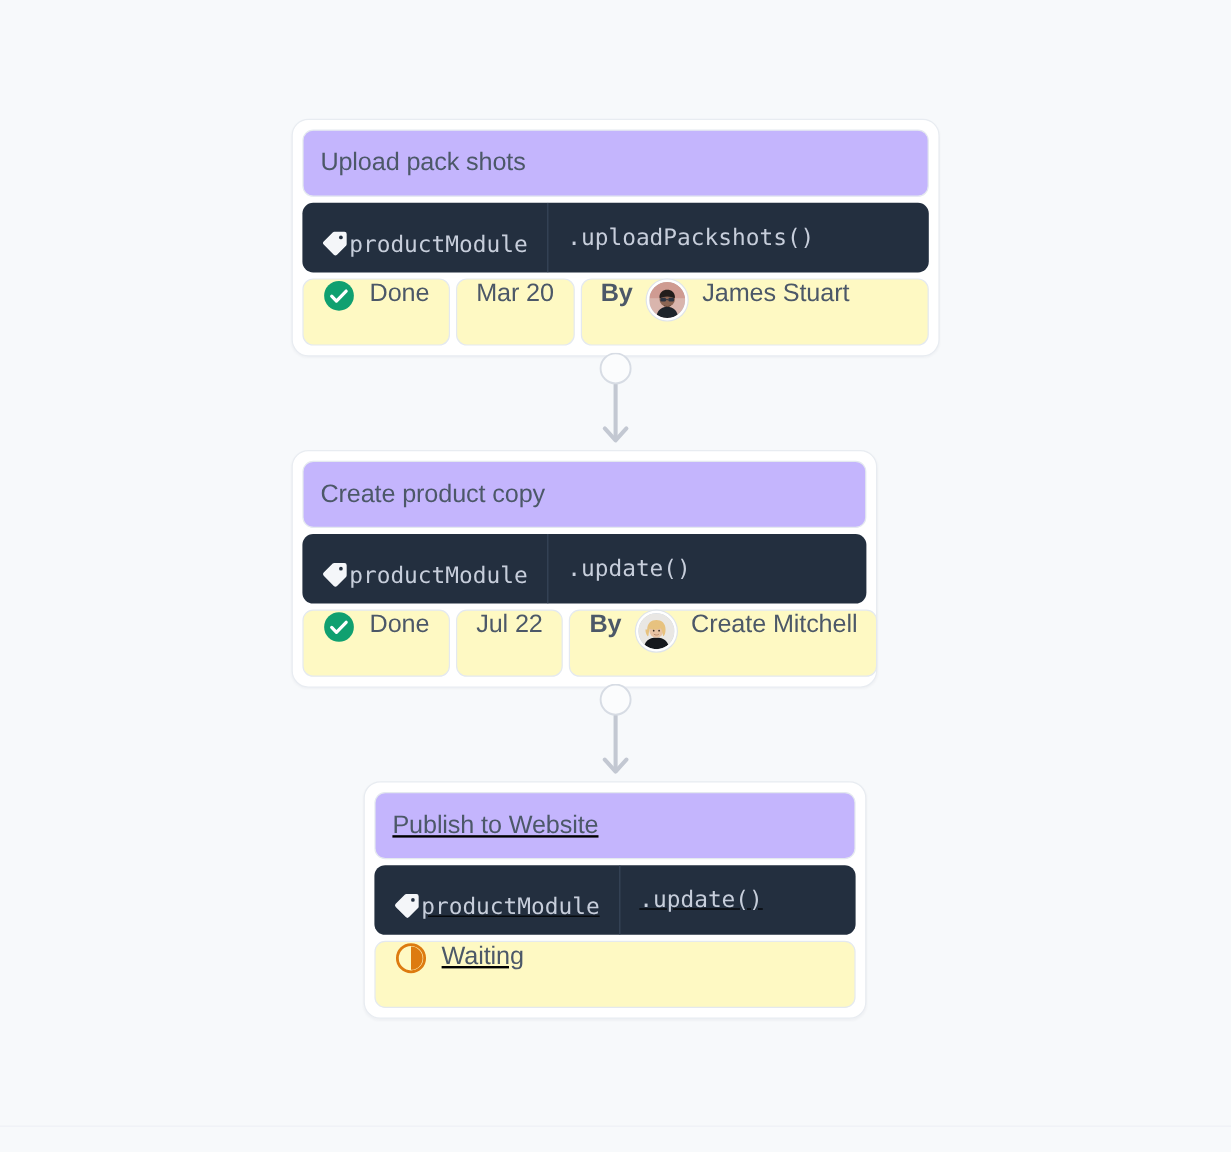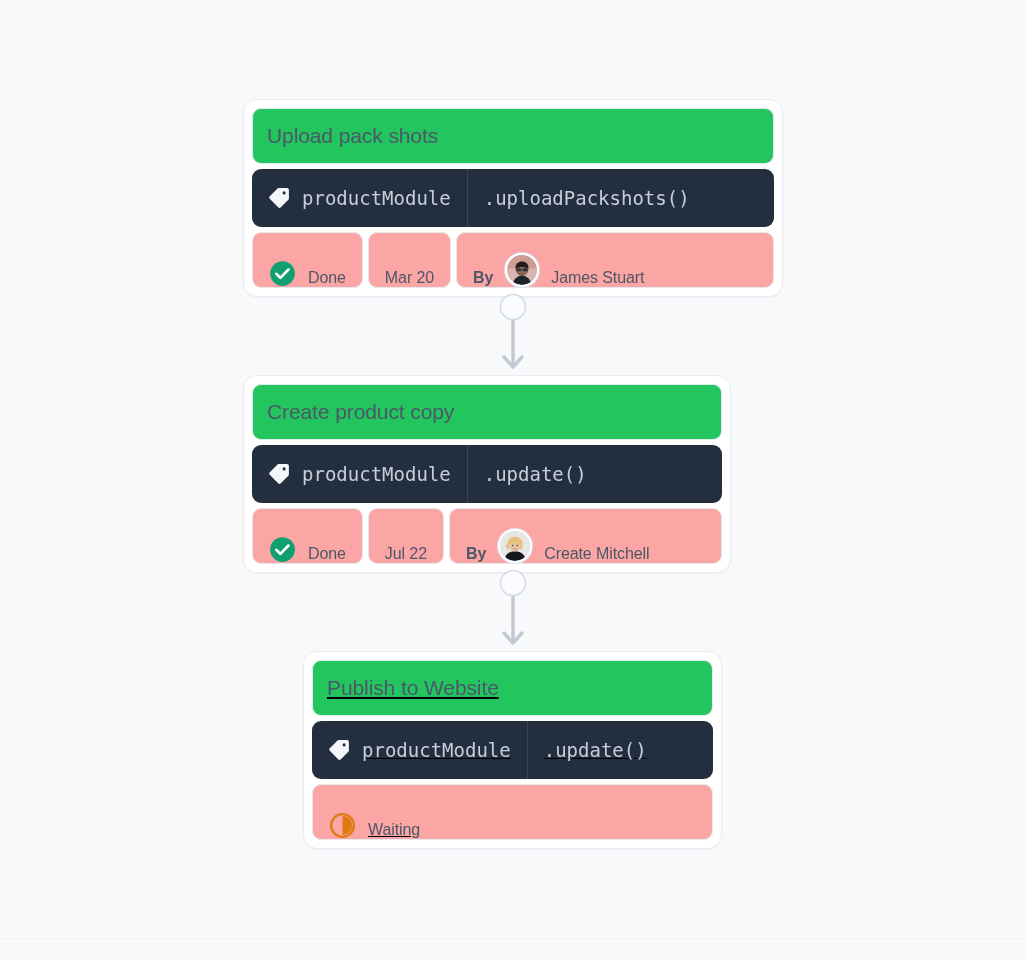--- a/index.html
+++ b/index.html
@@ -37,21 +37,21 @@
     background: #ffffff;
     border: 1px solid #e8ecf1;
     border-radius: 14px;
     box-sizing: border-box;
     padding: 8px;
     box-shadow: 0 1px 2px rgba(20, 30, 50, 0.035);
   }
 
   .card-title {
     box-sizing: border-box;
-    background: #22c55e;
+    background: #c4b5fd;
     border: 1px solid #e4e9ef;
     border-radius: 9px;
     height: 56px;
     display: flex;
     align-items: center;
     padding: 0 14px;
     font-size: 21px;
     color: #4c5868;
     letter-spacing: -0.1px;
     white-space: nowrap;
@@ -62,23 +62,22 @@
     margin-top: 5px;
     height: 58px;
     background: #232f3f;
     border-radius: 9px;
     display: flex;
     align-items: stretch;
     overflow: hidden;
   }
   .code-module {
     display: flex;
-    align-items: center;
-    gap: 11px;
-    padding: 0 16px 0 15px;
+    align-items: flex-end;
+    padding: 0 16px 12px 15px;
     border-right: 1px solid #38465a;
   }
   .code-method {
     display: flex;
     align-items: center;
     padding: 14px 16px;
     flex: 1 1 auto;
   }
   .mono {
     font-family: "DejaVu Sans Mono", "Liberation Mono", monospace;
@@ -97,29 +96,29 @@
 
   
   .meta-row {
     margin-top: 5px;
     display: flex;
     gap: 5px;
     align-items: stretch;
   }
   .chip {
     box-sizing: border-box;
-    background: #fca5a5;
+    background: #fef9c3;
     border: 1px solid #e4e9ef;
     border-radius: 9px;
     height: 56px;
     display: flex;
-    align-items: flex-end;
+    align-items: flex-start;
     gap: 12px;
     padding: 0 16px;
-    font-size: 16px;
+    font-size: 21px;
     color: #4c5868;
     white-space: nowrap;
     letter-spacing: -0.1px;
   }
   .chip-grow { flex: 1 1 auto; }
 
   .status-icon {
     flex: 0 0 auto;
     width: 27px;
     height: 27px;

